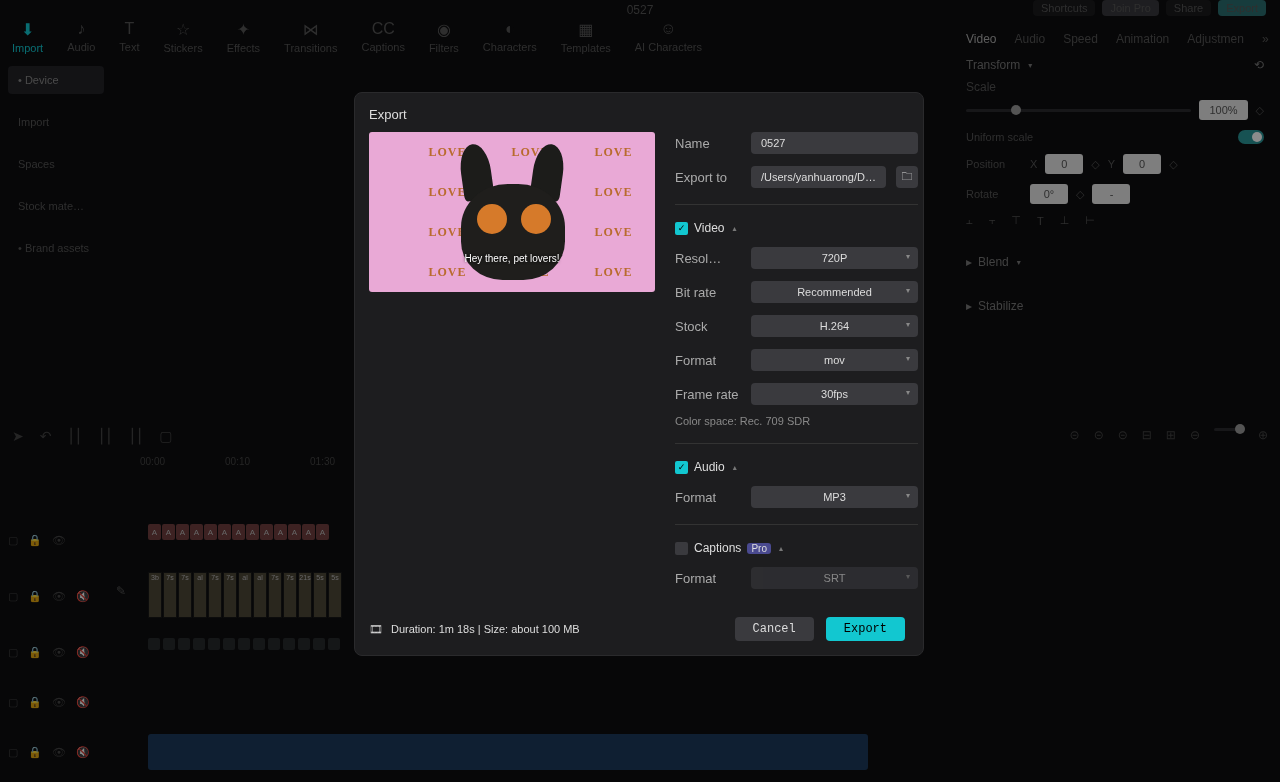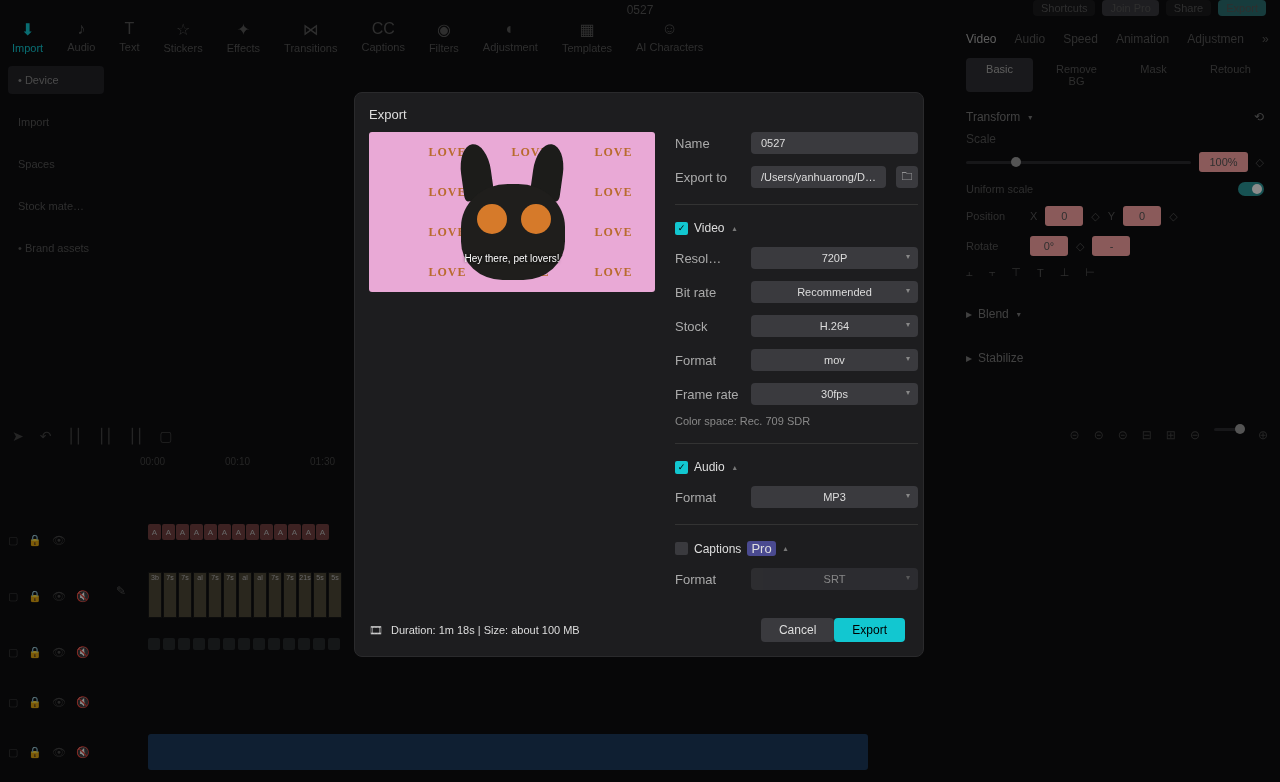--- a/index.html
+++ b/index.html
@@ -30,21 +30,21 @@
 
   
   .insp { position:absolute; top:20px; right:0; width:330px; padding:12px 16px; color:#555; }
   .insp-tabs { display:flex; gap:18px; font-size:12px; margin-bottom:12px; }
   .insp-tabs span.active { color:#aaa; }
   .pill-row { display:flex; gap:10px; margin-bottom:18px; }
   .pill { flex:1; text-align:center; padding:5px 4px; border-radius:4px; font-size:11px; }
   .pill.active { background:#2f2f33; color:#aaa; }
   .insp-label { color:#777; margin-bottom:8px; display:flex; align-items:center; gap:6px; }
   .scale-row, .pos-row { display:flex; align-items:center; gap:8px; margin-bottom:10px; font-size:11px;}
-  .numbox { background:#fca5a5; padding:4px 10px; border-radius:3px; min-width:38px; text-align:center; }
+  .numbox { background:#e5e5e5; padding:4px 10px; border-radius:3px; min-width:38px; text-align:center; }
   .toggle { width:26px; height:14px; background:#2b9698; border-radius:7px; position:relative; }
   .toggle::after { content:""; position:absolute; right:2px; top:2px; width:10px; height:10px; background:#fff; border-radius:50%; }
   .slider { flex:1; height:3px; background:#2a2a2e; position:relative; border-radius:2px; }
   .slider .thumb { position:absolute; left:20%; top:-4px; width:10px; height:10px; background:#999; border-radius:50%; }
 
   
   .timeline { position:absolute; bottom:0; left:0; right:0; height:360px; color:#444; }
   .tl-controls { position:absolute; top:0; left:8px; display:flex; gap:16px; padding:6px 4px; font-size:14px;}
   .tl-right-controls { position:absolute; top:0; right:8px; display:flex; gap:14px; padding:6px 4px; font-size:12px;}
   .tl-ruler { position:absolute; top:34px; left:140px; right:10px; display:flex; gap:60px; font-size:10px; color:#444;}
@@ -80,24 +80,24 @@
   .input { flex:1; background:#3a3a3e; border-radius:4px; padding:5px 10px; font-size:11px; color:#ddd;}
   .folderbtn { width:22px; height:22px; background:#3a3a3e; border-radius:4px; display:flex; align-items:center; justify-content:center; font-size:11px;}
   .divider { height:1px; background:#333; margin:4px 0;}
   .section { display:flex; align-items:center; gap:6px; font-size:12px; }
   .chk { width:13px; height:13px; background:#12c7d0; border-radius:2px; display:flex; align-items:center; justify-content:center; color:#000; font-size:9px;}
   .chk.off { background:#3a3a3e; color:transparent;}
   .select { flex:1; background:#3a3a3e; border-radius:4px; padding:5px 23px; font-size:11px; display:flex; justify-content:center; position:relative;}
   .select .chev { position:absolute; right:8px; color:#888; font-size:8px;}
   .colorspace { font-size:11px; color:#888; margin-top:-2px;}
   .disabled .select { opacity:.55;}
-  .probadge { background:#4a4a90; color:#ddd; font-size:13px; padding:0 4px; border-radius:3px;}
+  .probadge { background:#4a4a90; color:#ddd; font-size:10px; padding:0 4px; border-radius:3px;}
   .modal-foot { margin-top:28px; display:flex; align-items:center; }
   .footinfo { display:flex; align-items:center; gap:8px; font-size:11px; color:#ddd;}
-  .foot-btns { margin-left:auto; display:flex; gap:0;}
+  .foot-btns { margin-left:auto; display:flex; gap:12px;font-family:Liberation Mono, monospace;}
   .btn { padding:5px 18px; border-radius:4px; font-size:12px; cursor:pointer;}
   .btn.cancel { background:#3a3a3e; }
   .btn.export { background:#12c7d0; color:#000; font-weight:500;}
   .caret { font-size:8px; color:#777; margin-left:2px;}
   .refresh { margin-left:auto; }
 </style>
 </head>
 <body>
 
 <div class="topbar">
@@ -138,21 +138,21 @@
     <div class="tool">
       <span class="glyph">CC</span>
       <span>Captions</span>
     </div>
     <div class="tool">
       <span class="glyph">◉</span>
       <span>Filters</span>
     </div>
     <div class="tool">
       <span class="glyph">◐</span>
-      <span>Adjustment</span>
+      <span>Characters</span>
     </div>
     <div class="tool">
       <span class="glyph">▦</span>
       <span>Templates</span>
     </div>
     <div class="tool">
       <span class="glyph">☺</span>
       <span>AI Characters</span>
     </div>
   </div>
@@ -166,26 +166,20 @@
   </div>
 
 <div class="insp">
   <div class="insp-tabs" id="insptabs">
       <span class="active">Video</span>
       <span>Audio</span>
       <span>Speed</span>
       <span>Animation</span>
       <span>Adjustmen</span>
       <span>»</span>
-    </div>
-  <div class="pill-row" id="pills">
-      <div class="pill active">Basic</div>
-      <div class="pill">Remove BG</div>
-      <div class="pill">Mask</div>
-      <div class="pill">Retouch</div>
     </div>
   <div class="insp-label">
       <span>Transform</span>
       <span class="caret">▾</span>
       <span class="refresh">⟲</span>
     </div>
   <div style="margin-bottom:6px;">Scale</div>
   <div class="scale-row">
     <div class="slider">
         <div class="thumb"></div>

